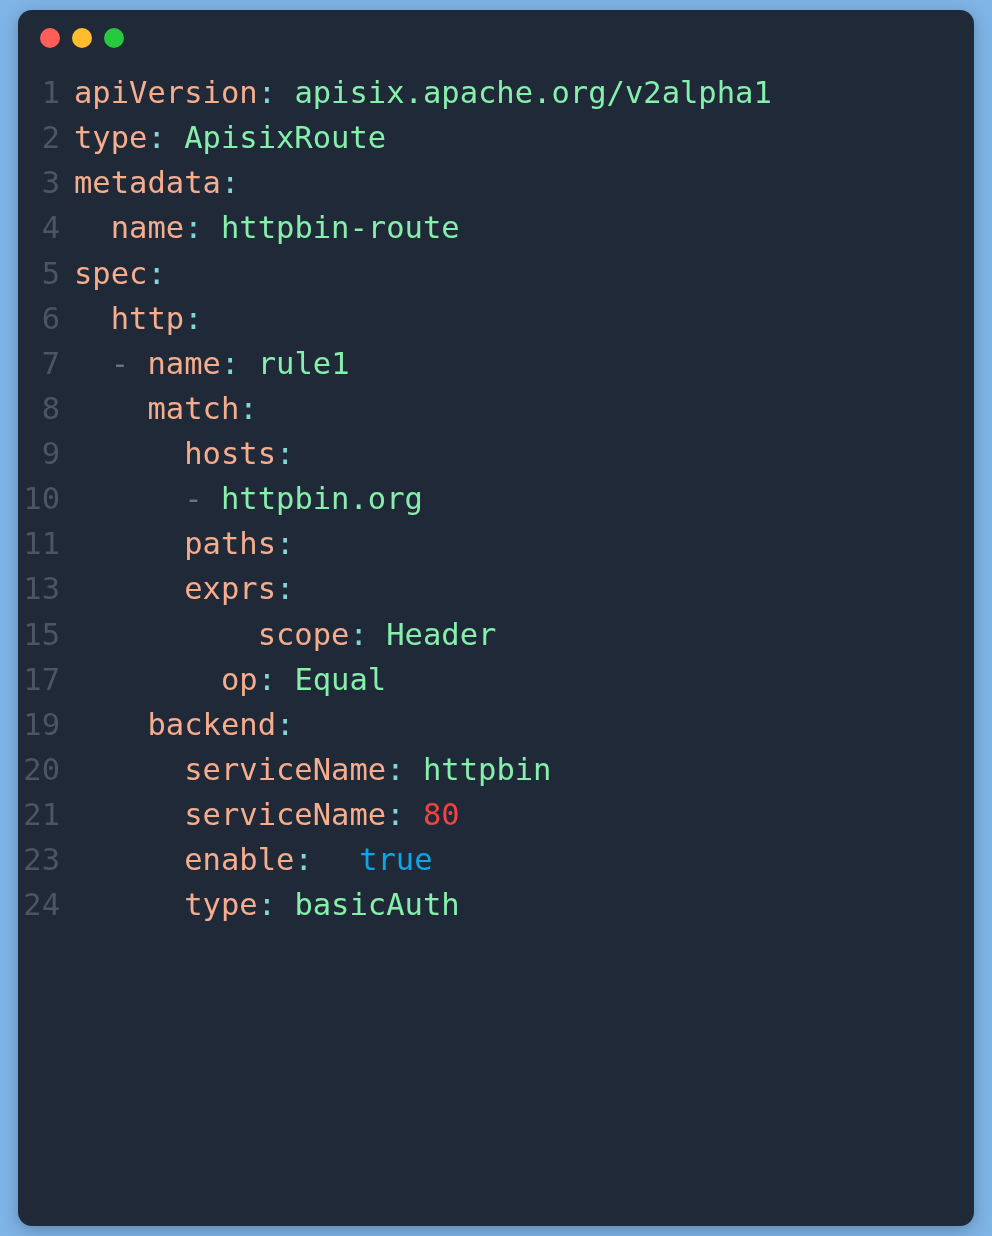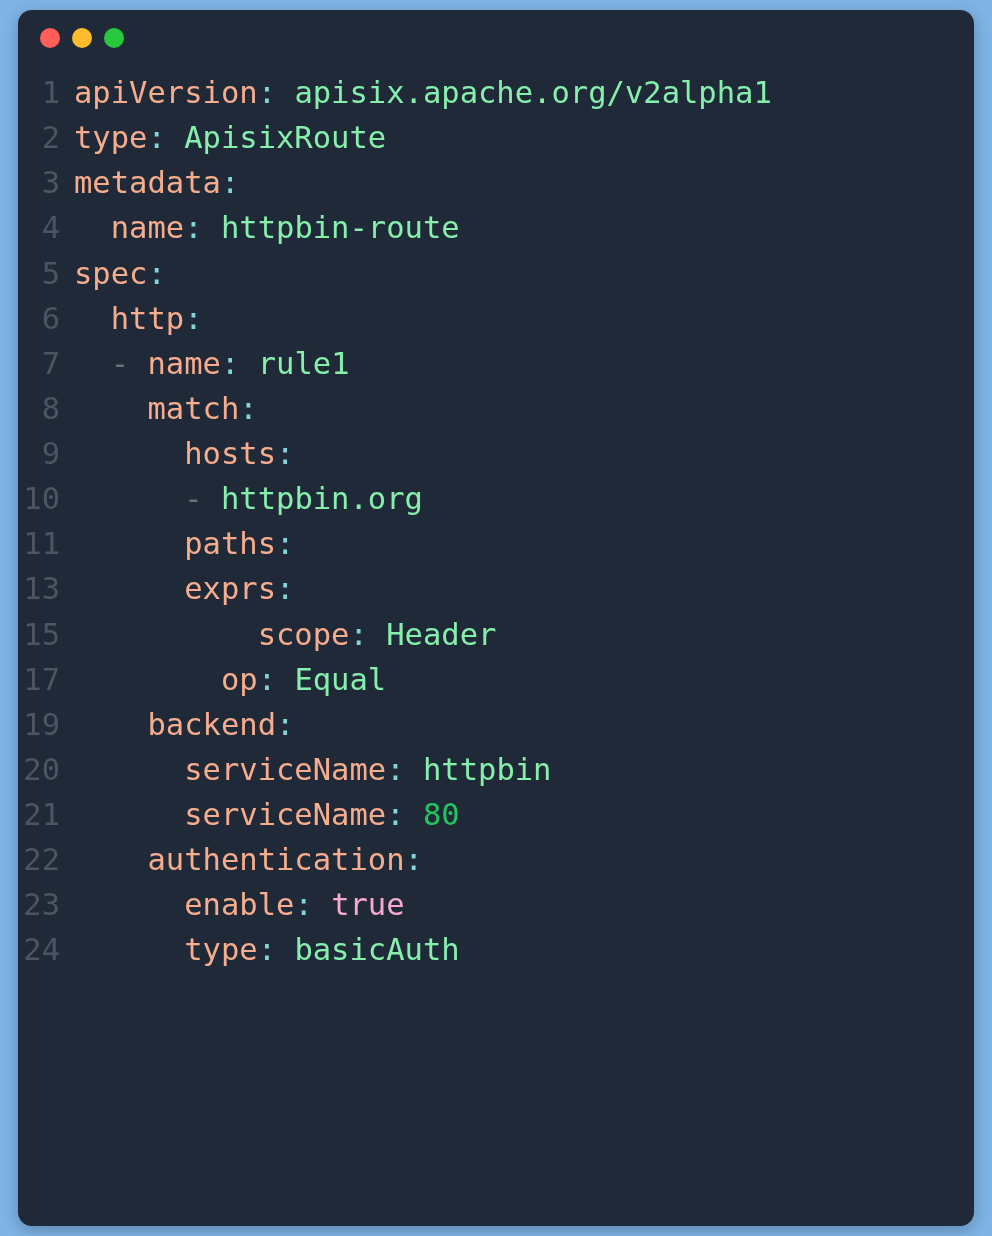--- a/index.html
+++ b/index.html
@@ -51,22 +51,22 @@
     color: #4b5563;
     user-select: none;
     flex-shrink: 0;
     padding-right: 14px;
   }
   .content { flex: 1; }
   .k   { color: #f6ad8e; }   
   .p   { color: #83d6d8; }   
   .s   { color: #86efac; }   
   .d   { color: #6b7280; }   
-  .n   { color: #22c55e; }   
-  .b   { color: #f9a8d4; }   
+  .n   { color: #ef4444; }   
+  .b   { color: #0ea5e9; margin-left: 28px; }   
 </style>
 </head>
 <body>
 
 <div class="window">
   <div class="traffic-lights">
     <div class="light red"></div>
     <div class="light yellow"></div>
     <div class="light green"></div>
   </div>
@@ -81,17 +81,16 @@
       <div class="line"><span class="ln">8</span><span class="content"><span class="s">    </span><span class="k">match</span><span class="p">:</span></span></div>
       <div class="line"><span class="ln">9</span><span class="content"><span class="s">      </span><span class="k">hosts</span><span class="p">:</span></span></div>
       <div class="line"><span class="ln">10</span><span class="content"><span class="s">      </span><span class="d">-</span><span class="s"> httpbin.org</span></span></div>
       <div class="line"><span class="ln">11</span><span class="content"><span class="s">      </span><span class="k">paths</span><span class="p">:</span></span></div>
       <div class="line"><span class="ln">13</span><span class="content"><span class="s">      </span><span class="k">exprs</span><span class="p">:</span></span></div>
       <div class="line"><span class="ln">15</span><span class="content"><span class="s">          </span><span class="k">scope</span><span class="p">:</span><span class="s"> Header</span></span></div>
       <div class="line"><span class="ln">17</span><span class="content"><span class="s">        </span><span class="k">op</span><span class="p">:</span><span class="s"> Equal</span></span></div>
       <div class="line"><span class="ln">19</span><span class="content"><span class="s">    </span><span class="k">backend</span><span class="p">:</span></span></div>
       <div class="line"><span class="ln">20</span><span class="content"><span class="s">      </span><span class="k">serviceName</span><span class="p">:</span><span class="s"> httpbin</span></span></div>
       <div class="line"><span class="ln">21</span><span class="content"><span class="s">      </span><span class="k">serviceName</span><span class="p">:</span><span class="s"> </span><span class="n">80</span></span></div>
-      <div class="line"><span class="ln">22</span><span class="content"><span class="s">    </span><span class="k">authentication</span><span class="p">:</span></span></div>
       <div class="line"><span class="ln">23</span><span class="content"><span class="s">      </span><span class="k">enable</span><span class="p">:</span><span class="s"> </span><span class="b">true</span></span></div>
       <div class="line"><span class="ln">24</span><span class="content"><span class="s">      </span><span class="k">type</span><span class="p">:</span><span class="s"> basicAuth</span></span></div>
     </div>
 </div>
 
 </body></html>

